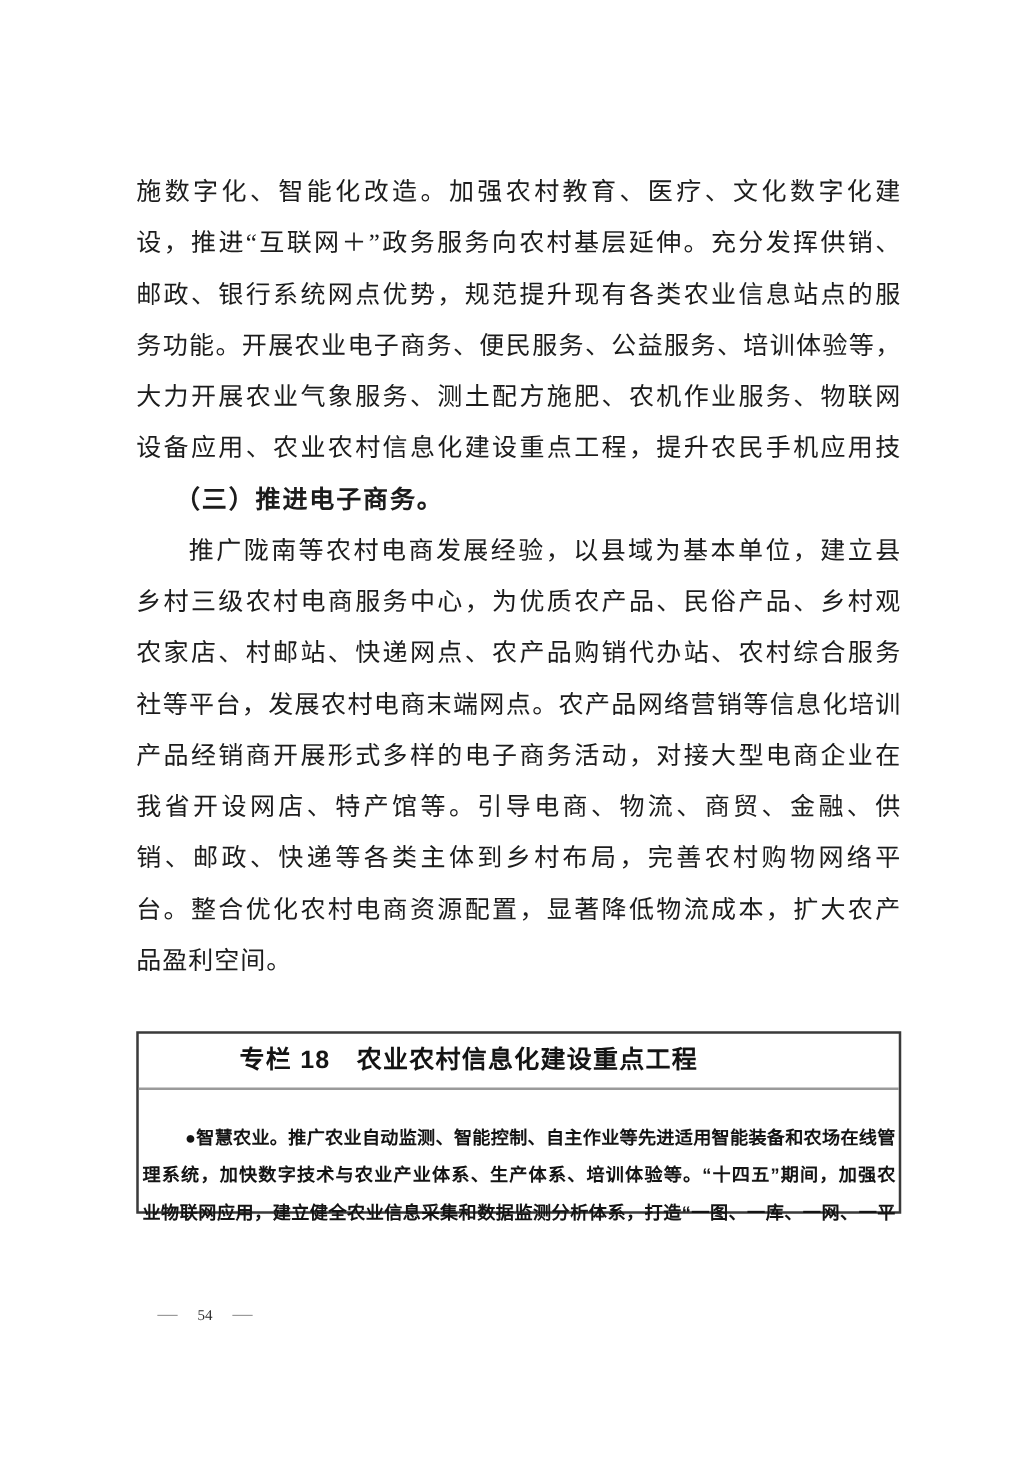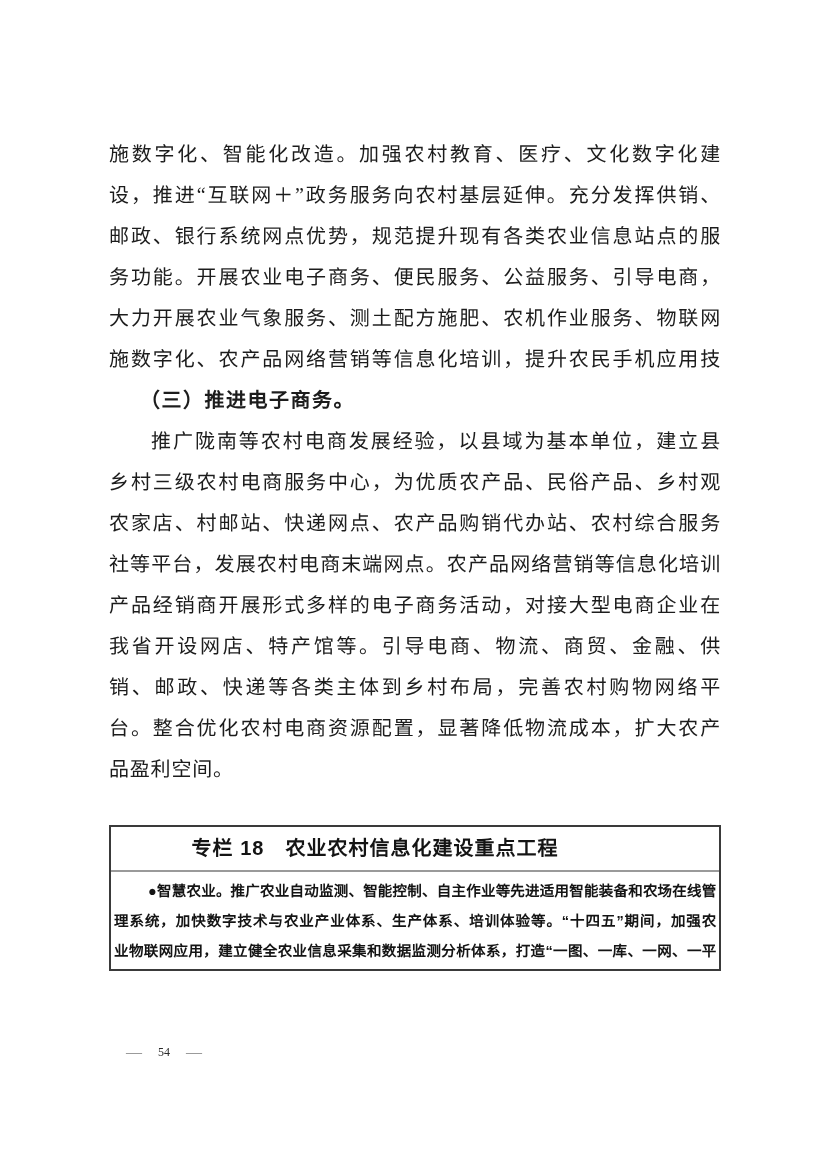--- a/index.html
+++ b/index.html
@@ -62,21 +62,21 @@
     font-weight: bold;
     font-size: 20px;
     letter-spacing: 1px;
     color: #141414;
   }
   .panel-title .title-inner {
     display: inline-block;
     transform: translateX(-40px);
   }
   .panel-body {
-    padding: 4px 3px 0 3px;
+    padding: 24px 3px 0 3px;
     font-weight: bold;
     font-size: 14.5px;
     letter-spacing: -0.3px;
     color: #141414;
   }
   .pln {
     height: 30px;
     line-height: 30px;
   }
   .pln.j {
@@ -108,23 +108,23 @@
 </style>
 </head>
 <body>
 
 <div class="page">
 
   <div class="body-text">
     <div class="ln j">施数字化、智能化改造。加强农村教育、医疗、文化数字化建</div>
     <div class="ln j">设，推进“互联网＋”政务服务向农村基层延伸。充分发挥供销、</div>
     <div class="ln j">邮政、银行系统网点优势，规范提升现有各类农业信息站点的服</div>
-    <div class="ln j">务功能。开展农业电子商务、便民服务、公益服务、引导电商，</div>
+    <div class="ln j">务功能。开展农业电子商务、便民服务、公益服务、培训体验等，</div>
     <div class="ln j">大力开展农业气象服务、测土配方施肥、农机作业服务、物联网</div>
-    <div class="ln j">施数字化、农产品网络营销等信息化培训，提升农民手机应用技</div>
+    <div class="ln j">设备应用、农业农村信息化建设重点工程，提升农民手机应用技</div>
     <div class="ln head">（三）推进电子商务。</div>
     <div class="ln j ind">推广陇南等农村电商发展经验，以县域为基本单位，建立县</div>
     <div class="ln j">乡村三级农村电商服务中心，为优质农产品、民俗产品、乡村观</div>
     <div class="ln j">农家店、村邮站、快递网点、农产品购销代办站、农村综合服务</div>
     <div class="ln j">社等平台，发展农村电商末端网点。农产品网络营销等信息化培训</div>
     <div class="ln j">产品经销商开展形式多样的电子商务活动，对接大型电商企业在</div>
     <div class="ln j">我省开设网店、特产馆等。引导电商、物流、商贸、金融、供</div>
     <div class="ln j">销、邮政、快递等各类主体到乡村布局，完善农村购物网络平</div>
     <div class="ln j">台。整合优化农村电商资源配置，显著降低物流成本，扩大农产</div>
     <div class="ln">品盈利空间。</div>

